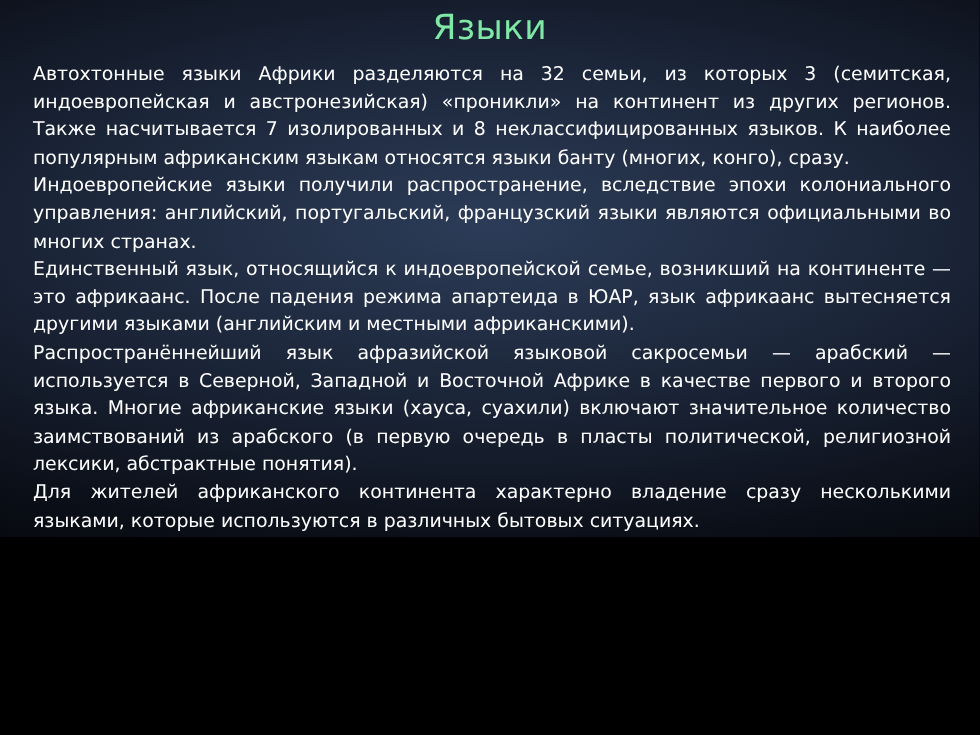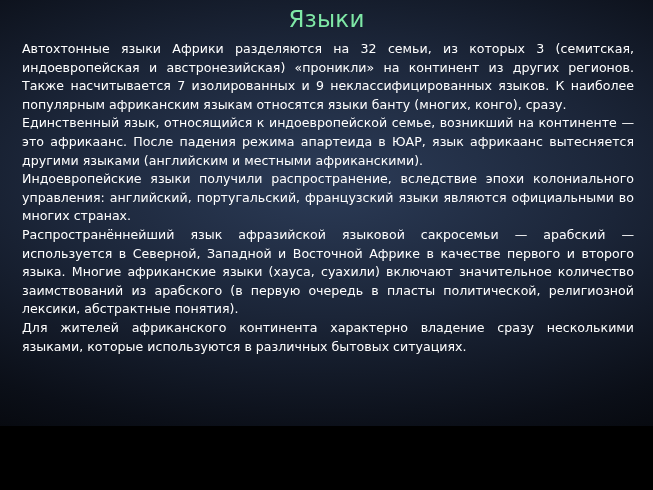--- a/index.html
+++ b/index.html
@@ -9,21 +9,21 @@
   body {
     width: 653px;
     height: 490px;
     overflow: hidden;
     font-family: "Liberation Sans", sans-serif;
     background: #000000;
   }
   .slide {
     position: relative;
     width: 653px;
-    height: 426px;
+    height: 358px;
     background:
       radial-gradient(ellipse 120% 85% at 50% 42%, #2c3c58 0%, #1b2538 38%, #0b0f18 70%, #000000 100%);
     overflow: hidden;
   }
   .slide-title {
     position: absolute;
     top: 4px;
     left: 0;
     width: 653px;
     text-align: center;
@@ -52,19 +52,19 @@
     margin-top: 0px;
   }
   b { font-weight: normal; }
 </style>
 </head>
 <body>
 
 <div class="slide">
   <div class="slide-title">Языки</div>
   <div class="body-block">
-    <p class="para"><span>Автохтонные языки Африки разделяются на 32 семьи, из которых 3 (семитская, индоевропейская и австронезийская) «проникли» на континент из других регионов. Также насчитывается 7 изолированных и 9 неклассифицированных языков. К наиболее популярным африканским языкам относятся языки </span><b>банту</b><span> (многих, конго), </span><b>сразу</b><span>.</span></p>
+    <p class="para"><span>Автохтонные языки Африки разделяются на 32 семьи, из которых 3 (семитская, индоевропейская и австронезийская) «проникли» на континент из других регионов. Также насчитывается 7 изолированных и 8 неклассифицированных языков. К наиболее популярным африканским языкам относятся языки </span><b>банту</b><span> (многих, конго), </span><b>сразу</b><span>.</span></p>
+    <p class="para"><span>Индоевропейские языки получили распространение, вследствие эпохи колониального управления: </span><b>английский, португальский, французский языки</b><span> являются официальными во многих странах.</span></p>
     <p class="para"><span>Единственный язык, относящийся к индоевропейской семье, возникший на континенте — это </span><b>африкаанс</b><span>. После падения режима апартеида в ЮАР, язык африкаанс вытесняется другими языками (английским и местными африканскими).</span></p>
-    <p class="para"><span>Индоевропейские языки получили распространение, вследствие эпохи колониального управления: </span><b>английский, португальский, французский языки</b><span> являются официальными во многих странах.</span></p>
     <p class="para"><span>Распространённейший язык афразийской языковой сакросемьи — </span><b>арабский</b><span> — используется в Северной, Западной и Восточной Африке в качестве первого и второго языка. Многие африканские языки (хауса, суахили) включают значительное количество заимствований из арабского (в первую очередь в пласты политической, религиозной лексики, абстрактные понятия).</span></p>
     <p class="para"><span>Для жителей африканского континента характерно владение сразу несколькими языками, которые используются в различных бытовых ситуациях.</span></p>
   </div>
 </div>
 
 </body></html>

